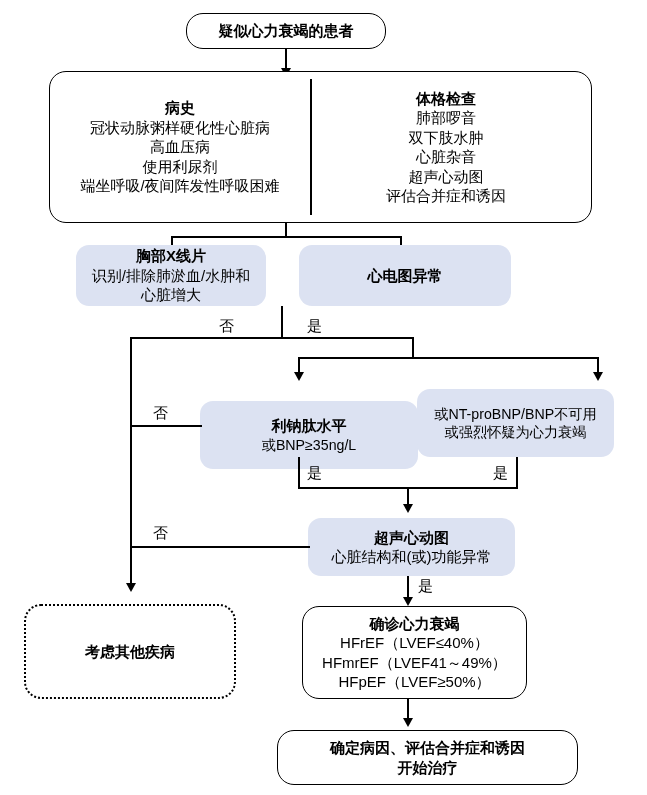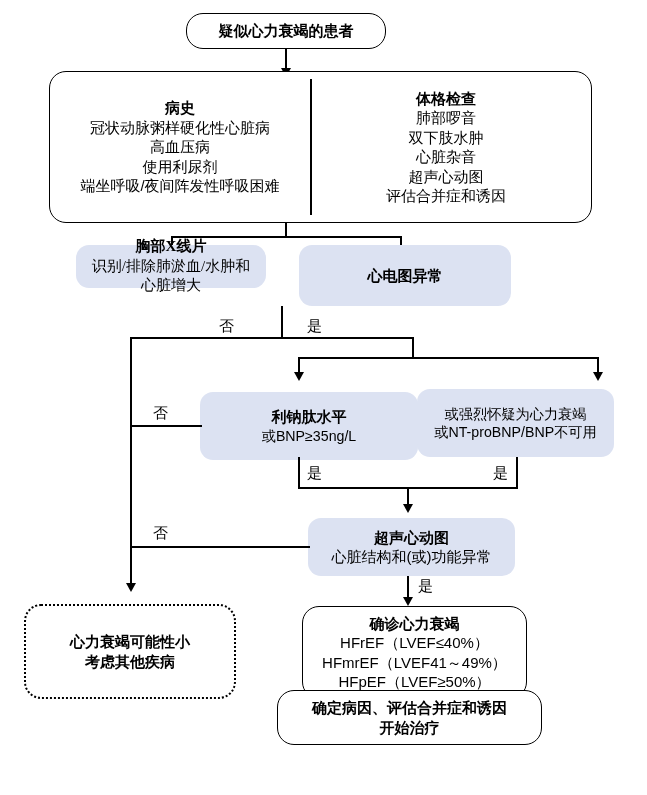--- a/index.html
+++ b/index.html
@@ -117,21 +117,21 @@
     <div class="ln f15">心脏杂音</div>
     <div class="ln f15">超声心动图</div>
     <div class="ln f15">评估合并症和诱因</div>
   </div>
 
   <div class="ln-v" style="left:285px; top:223px; height:14px;"></div>
   <div class="ln-h" style="left:171px; top:236px; width:230px;"></div>
   <div class="ln-v" style="left:171px; top:236px; height:10px;"></div>
   <div class="ln-v" style="left:400px; top:236px; height:10px;"></div>
 
-  <div class="node node-blue" style="left:76px; top:245px; width:190px; height:43px;font-family:Liberation Serif, serif;">
+  <div class="node node-blue" style="left:76px; top:245px; width:190px; height:61px;">
     <div class="ln ttl f15">胸部X线片</div>
     <div class="ln f15">识别/排除肺淤血/水肿和</div>
     <div class="ln f15">心脏增大</div>
   </div>
 
   <div class="node node-blue" style="left:299px; top:245px; width:212px; height:61px;text-align:center;">
     <div class="ln ttl f15">心电图异常</div>
   </div>
 
   <div class="label" style="left:219px; top:317px;">否</div>
@@ -144,28 +144,28 @@
   <div class="ln-v" style="left:130px; top:337px; height:251px;"></div>
   <div class="arrow-down" style="left:126px; top:583px;"></div>
 
   <div class="ln-v" style="left:412px; top:337px; height:21px;"></div>
   <div class="ln-h" style="left:298px; top:357px; width:300px;"></div>
   <div class="ln-v" style="left:298px; top:357px; height:18px;"></div>
   <div class="arrow-down" style="left:294px; top:372px;"></div>
   <div class="ln-v" style="left:597px; top:357px; height:18px;"></div>
   <div class="arrow-down" style="left:593px; top:372px;"></div>
 
-  <div class="node node-blue" style="left:200px; top:392px; width:218px; height:68px;">
+  <div class="node node-blue" style="left:200px; top:401px; width:218px; height:68px;">
     <div class="ln ttl f15">利钠肽水平</div>
     <div class="ln f14">或BNP≥35ng/L</div>
   </div>
 
   <div class="node node-blue" style="left:417px; top:389px; width:197px; height:68px;">
+    <div class="ln f14">或NT-proBNP/BNP不可用</div>
     <div class="ln f14">或强烈怀疑为心力衰竭</div>
-    <div class="ln f14">或NT-proBNP/BNP不可用</div>
   </div>
 
   <div class="label" style="left:153px; top:404px;">否</div>
   <div class="ln-h" style="left:130px; top:425px; width:72px;"></div>
 
   <div class="label" style="left:307px; top:464px;">是</div>
   <div class="label" style="left:493px; top:464px;">是</div>
 
   <div class="ln-v" style="left:298px; top:457px; height:31px;"></div>
   <div class="ln-v" style="left:516px; top:457px; height:31px;"></div>
@@ -179,32 +179,31 @@
   </div>
 
   <div class="label" style="left:153px; top:524px;">否</div>
   <div class="ln-h" style="left:130px; top:546px; width:180px;"></div>
 
   <div class="label" style="left:418px; top:577px;">是</div>
   <div class="ln-v" style="left:407px; top:576px; height:25px;"></div>
   <div class="arrow-down" style="left:403px; top:597px;"></div>
 
   <div class="node node-dotted" style="left:24px; top:604px; width:212px; height:95px;">
-    <div class="ln ttl f15">心力衰竭可能性小</div>
     <div class="ln ttl f15">考虑其他疾病</div>
   </div>
 
   <div class="node node-solid" style="left:302px; top:606px; width:225px; height:93px;">
     <div class="ln ttl f15">确诊心力衰竭</div>
     <div class="ln f15">HFrEF（LVEF≤40%）</div>
     <div class="ln f15">HFmrEF（LVEF41～49%）</div>
     <div class="ln f15">HFpEF（LVEF≥50%）</div>
   </div>
 
   <div class="ln-v" style="left:407px; top:699px; height:22px;"></div>
   <div class="arrow-down" style="left:403px; top:718px;"></div>
 
-  <div class="node node-solid" style="left:277px; top:690px; width:265px; height:55px;">
+  <div class="node node-solid" style="left:277px; top:730px; width:301px; height:55px;">
     <div class="ln ttl f15">确定病因、评估合并症和诱因</div>
     <div class="ln ttl f15">开始治疗</div>
   </div>
 
 </div>
 
 </body></html>

